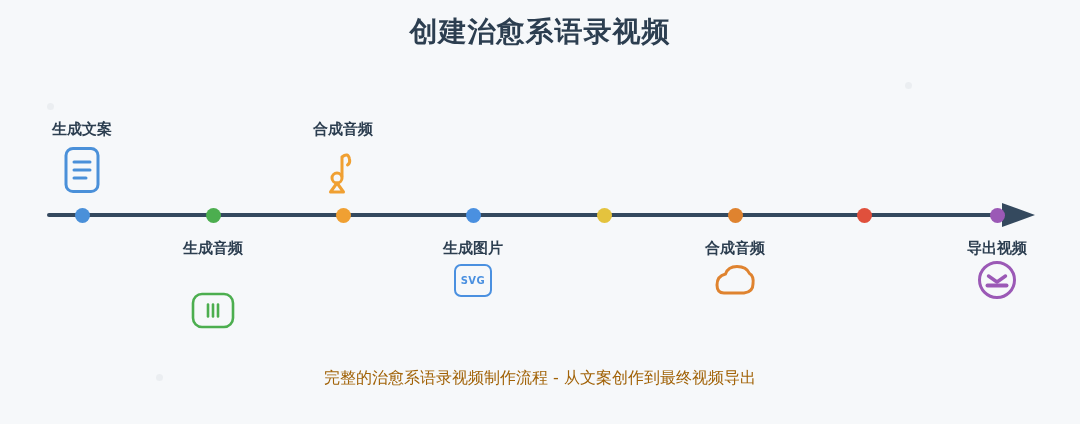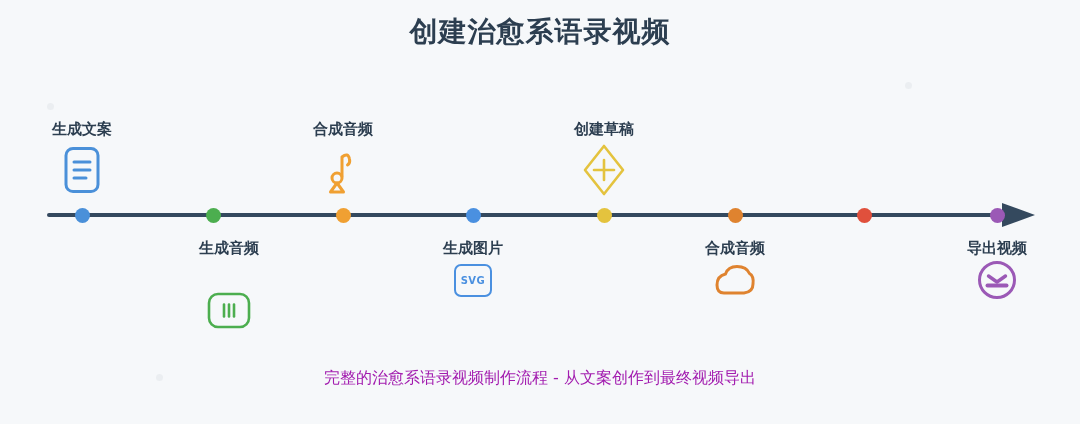--- a/index.html
+++ b/index.html
@@ -127,21 +127,21 @@
     <div class="icon-box">
       <svg width="38" height="48" viewBox="0 0 38 48">
         <rect class="icon-stroke" x="3" y="2.5" width="32" height="43" rx="7" stroke-width="3"></rect>
         <path class="icon-stroke" d="M11 16 H27" stroke-width="3"></path>
         <path class="icon-stroke" d="M11 24 H27" stroke-width="3"></path>
         <path class="icon-stroke" d="M11 32 H23" stroke-width="3"></path>
       </svg>
     </div>
   </div>
 
-  <div class="step bottom" style="left: 164px; gap: 32px; --c: #4cae4f;">
+  <div class="step bottom" style="left: 148px; gap: 32px; --c: #4cae4f;">
     <div class="step-label">生成音频</div>
     <div class="icon-box">
       <svg width="44" height="37" viewBox="0 0 44 37">
         <rect class="icon-stroke" x="2" y="2" width="40" height="33" rx="9" stroke-width="2.6"></rect>
         <path class="icon-stroke" d="M17 12.5 V24.5" stroke-width="2.6"></path>
         <path class="icon-stroke" d="M22 12.5 V24.5" stroke-width="2.6"></path>
         <path class="icon-stroke" d="M27 12.5 V24.5" stroke-width="2.6"></path>
       </svg>
     </div>
   </div>
@@ -159,30 +159,20 @@
 
   <div class="step bottom" style="left: 408px; --c: #4a90e0;">
     <div class="step-label">生成图片</div>
     <div class="icon-box">
       <div class="svg-badge">
           <span>SVG</span>
         </div>
     </div>
   </div>
 
-  <div class="step top" style="left: 539px; --c: #e4c33e;">
-    <div class="step-label">创建草稿</div>
-    <div class="icon-box">
-      <svg width="44" height="54" viewBox="0 0 44 54">
-        <path class="icon-stroke" d="M22 3 L41 27 L22 51 L3 27 Z" stroke-width="2.6"></path>
-        <path class="icon-stroke" d="M22 17 V37" stroke-width="2.6"></path>
-        <path class="icon-stroke" d="M12 27 H32" stroke-width="2.6"></path>
-      </svg>
-    </div>
-  </div>
 
   <div class="step bottom" style="left: 670px; --c: #df832f;">
     <div class="step-label">合成音频</div>
     <div class="icon-box">
       <svg width="46" height="38" viewBox="0 0 46 38">
         <path class="icon-stroke" d="M12 32 Q5 32 5 24 Q5 15 13.5 13 Q16 5.5 25 5.5 Q34.5 5.5 37.5 12.5 Q42 15 41 23 Q41 31 32 32 Z" stroke-width="3"></path>
       </svg>
     </div>
   </div>
 
@@ -191,15 +181,15 @@
     <div class="step-label">导出视频</div>
     <div class="icon-box">
       <svg width="42" height="42" viewBox="0 0 42 42">
         <circle class="icon-stroke" cx="21" cy="21" r="17.5" stroke-width="3"></circle>
         <path class="icon-stroke" d="M12.5 17 L21 23 L29.5 17" stroke-width="3.4"></path>
         <path class="icon-stroke" d="M11.5 26.5 H30.5" stroke-width="4"></path>
       </svg>
     </div>
   </div>
 
-  <div class="caption" style="color: #a21caf;">完整的治愈系语录视频制作流程 - 从文案创作到最终视频导出</div>
+  <div class="caption" style="color: #a16207;">完整的治愈系语录视频制作流程 - 从文案创作到最终视频导出</div>
 
 </div>
 
 </body></html>

